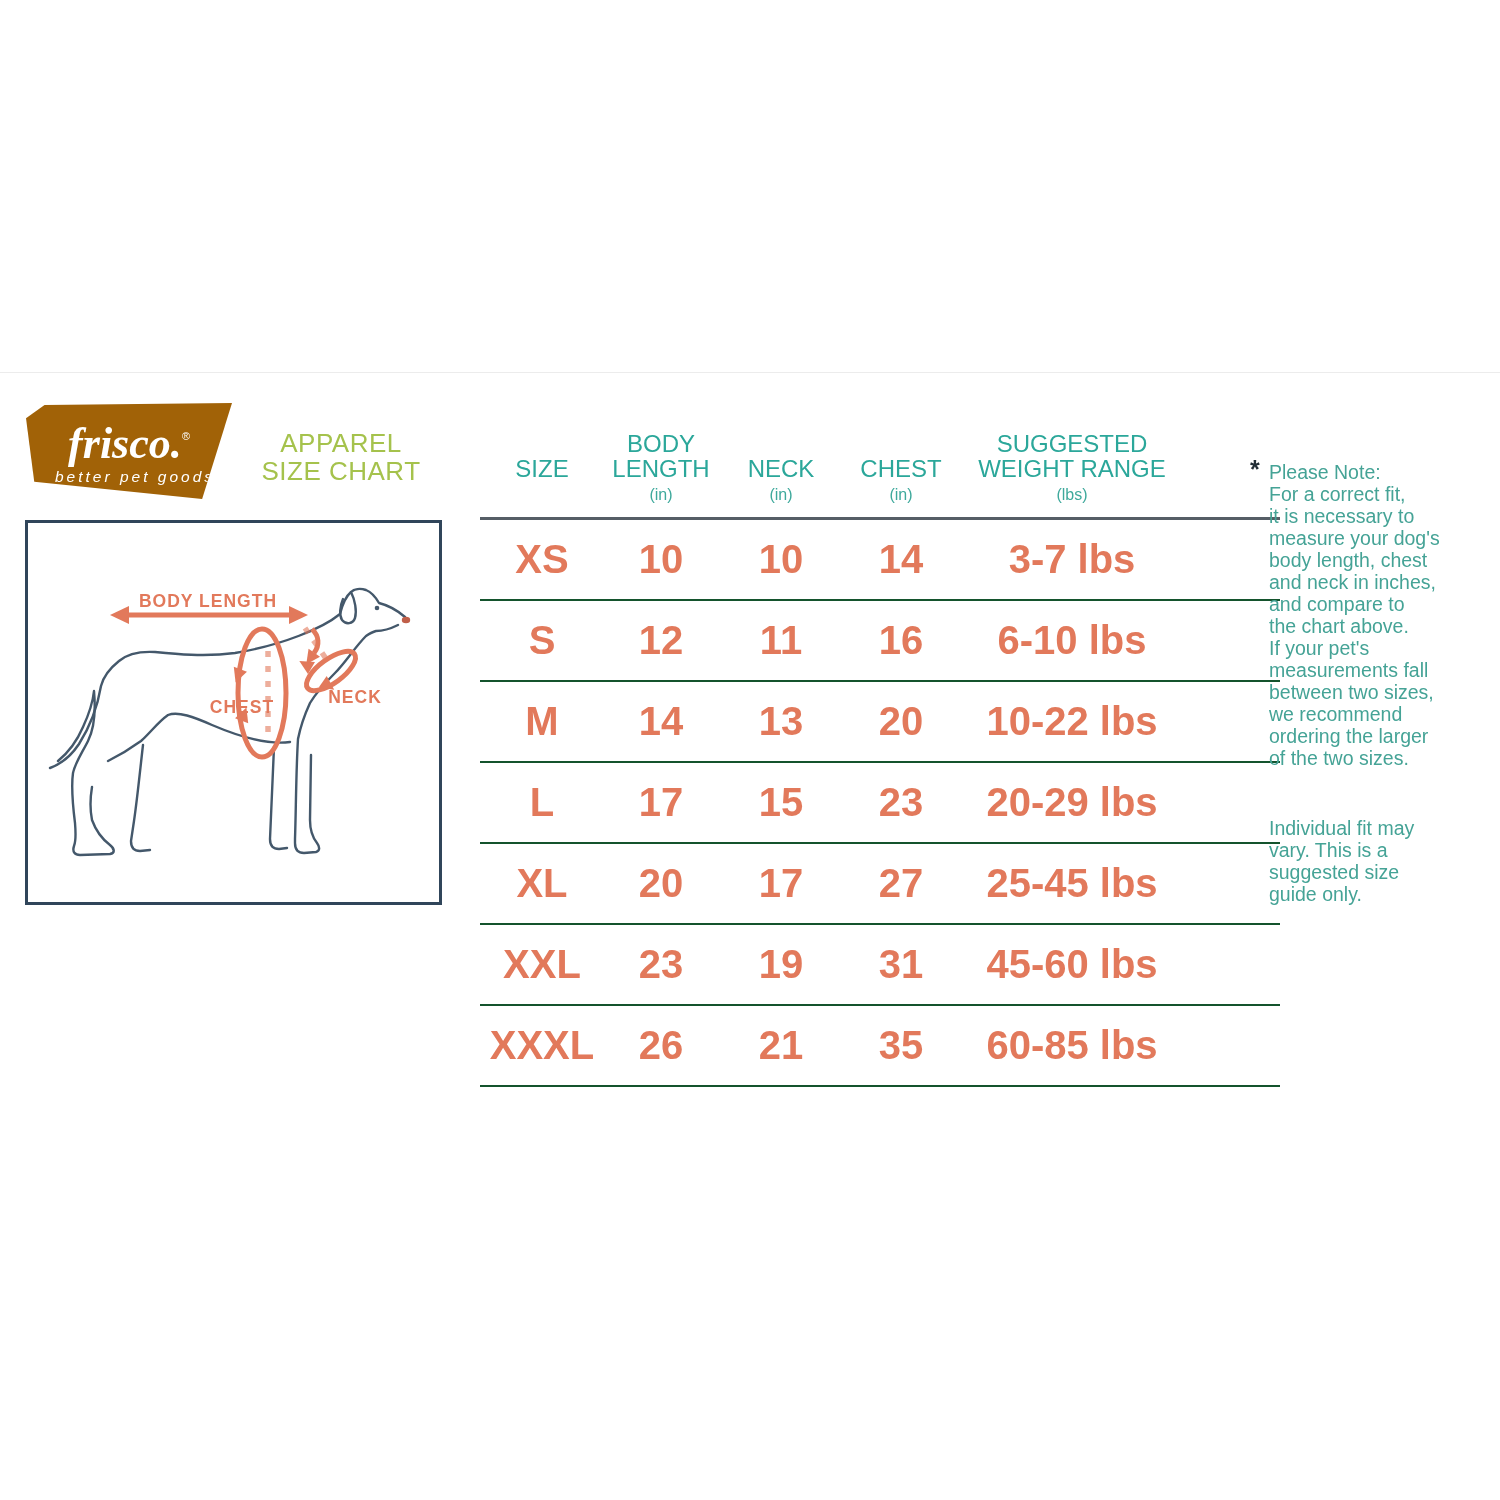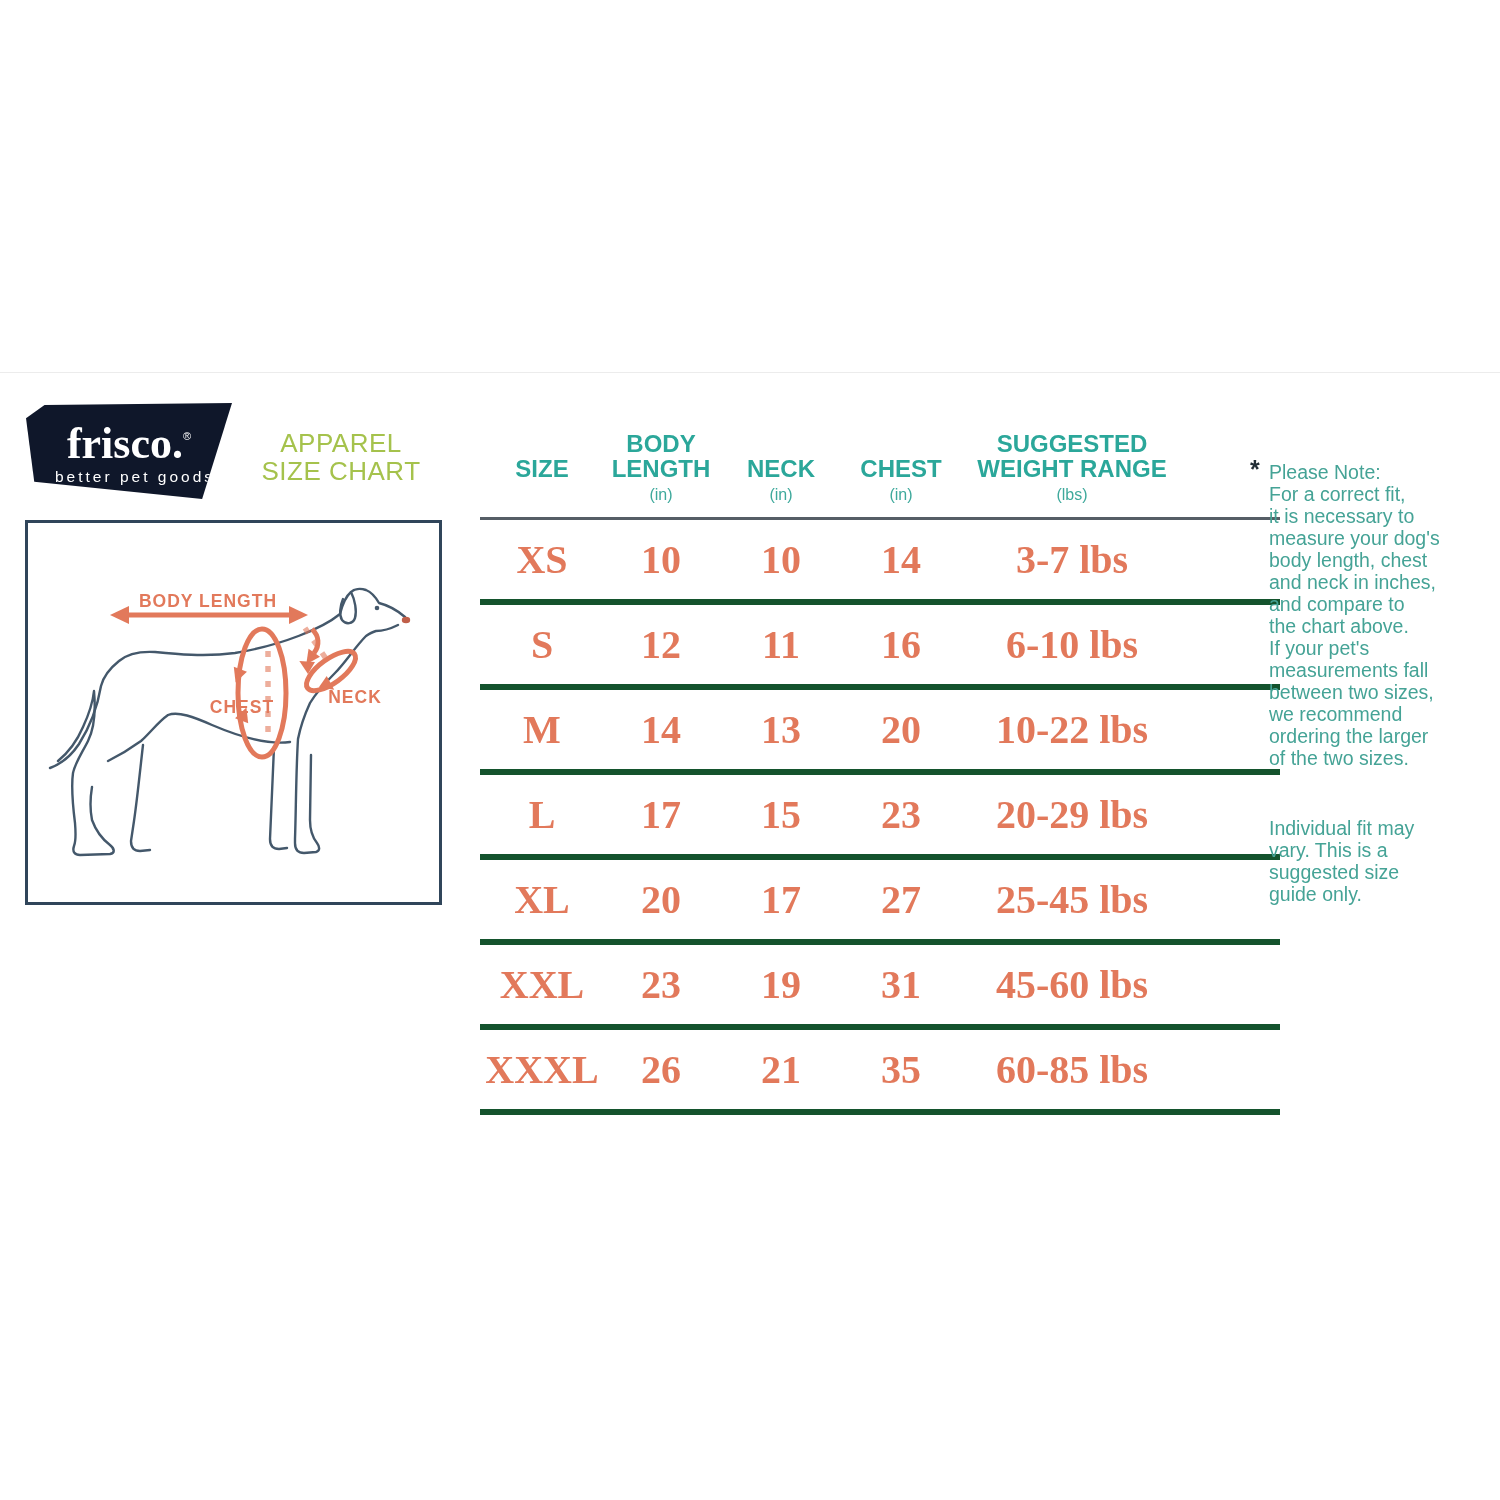--- a/index.html
+++ b/index.html
@@ -1,42 +1,42 @@
 <!DOCTYPE html>
 <html><head>
 <meta charset="utf-8">
 <style>
   html,body{margin:0;padding:0;background:#ffffff;}
   body{font-family:"Liberation Sans", sans-serif;}
   .canvas{position:relative;width:1500px;height:1500px;background:#ffffff;overflow:hidden;}
   .top-divider{position:absolute;left:0;top:372px;width:1500px;height:1px;background:#ececec;}
 
   
-  .logo{position:absolute;left:26px;top:403px;width:206px;height:96px;background:#0f172a;
+  .logo{position:absolute;left:26px;top:403px;width:206px;height:96px;background:#a16207;
         clip-path:polygon(9% 2%, 100% 0%, 85.5% 100%, 4% 82%, 0% 16%);
-        display:flex;flex-direction:column;align-items:center;justify-content:center;color:#fff;}
+        display:flex;flex-direction:column;align-items:center;justify-content:center;color:#fff;font-style:italic;}
   .logo-name{font-family:"Liberation Serif", serif;font-weight:700;font-size:44px;line-height:40px;}
   .logo-reg{font-size:11px;vertical-align:18px;font-family:"Liberation Sans",sans-serif;font-weight:400;}
   .logo-tagline{font-size:15.5px;letter-spacing:3px;margin-top:4px;font-weight:400;margin-left:12px;}
 
   
   .chart-title{position:absolute;left:246px;top:429px;width:190px;text-align:center;color:#a5c24c;
         font-weight:400;font-size:26px;line-height:28px;letter-spacing:0.5px;white-space:pre-line;}
 
   
   .dog-box{position:absolute;left:25px;top:520px;width:411px;height:379px;border:3px solid #30455a;background:#fff;}
 
   
   .size-table{position:absolute;left:480px;top:417px;width:800px;}
   .thead,.trow{display:grid;grid-template-columns:124px 114px 126px 114px 228px 1fr;}
   .thead{height:100px;border-bottom:3px solid #565e66;}
   .th{display:flex;flex-direction:column;justify-content:flex-end;align-items:center;padding-bottom:8px;color:#2ba79a;}
-  .th-title{font-size:24px;font-weight:700;line-height:25px;text-align:center;white-space:pre-line;}
+  .th-title{font-size:24px;font-weight:400;line-height:25px;text-align:center;white-space:pre-line;}
   .th-unit{font-size:16px;font-weight:400;line-height:28px;height:28px;color:#3fa99c;text-align:center;}
-  .trow{height:79px;border-bottom:6px solid #14532d;align-items:center;font-family:Liberation Serif, serif;}
+  .trow{height:79px;border-bottom:2px solid #14532d;align-items:center;}
   .td{text-align:center;color:#e2795b;font-weight:700;font-size:40px;letter-spacing:0;}
 
   
   .note{position:absolute;left:1252px;top:461px;width:228px;color:#45a396;font-size:19.5px;line-height:22px;}
   .note-star{position:absolute;left:-2px;top:-3px;color:#222e36;font-size:25px;font-weight:700;}
   .note p{margin:0;padding-left:17px;white-space:pre-line;}
   .note p + p{margin-top:48px;}
 
   .diagram-label{font-weight:700;font-size:17.5px;letter-spacing:1px;fill:#e2795b;}
 </style>

